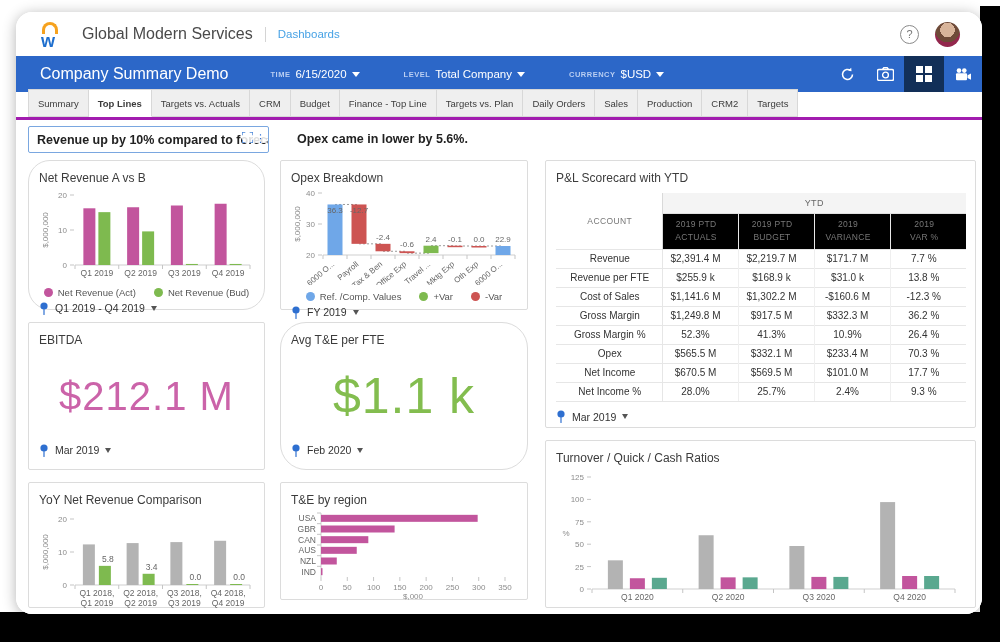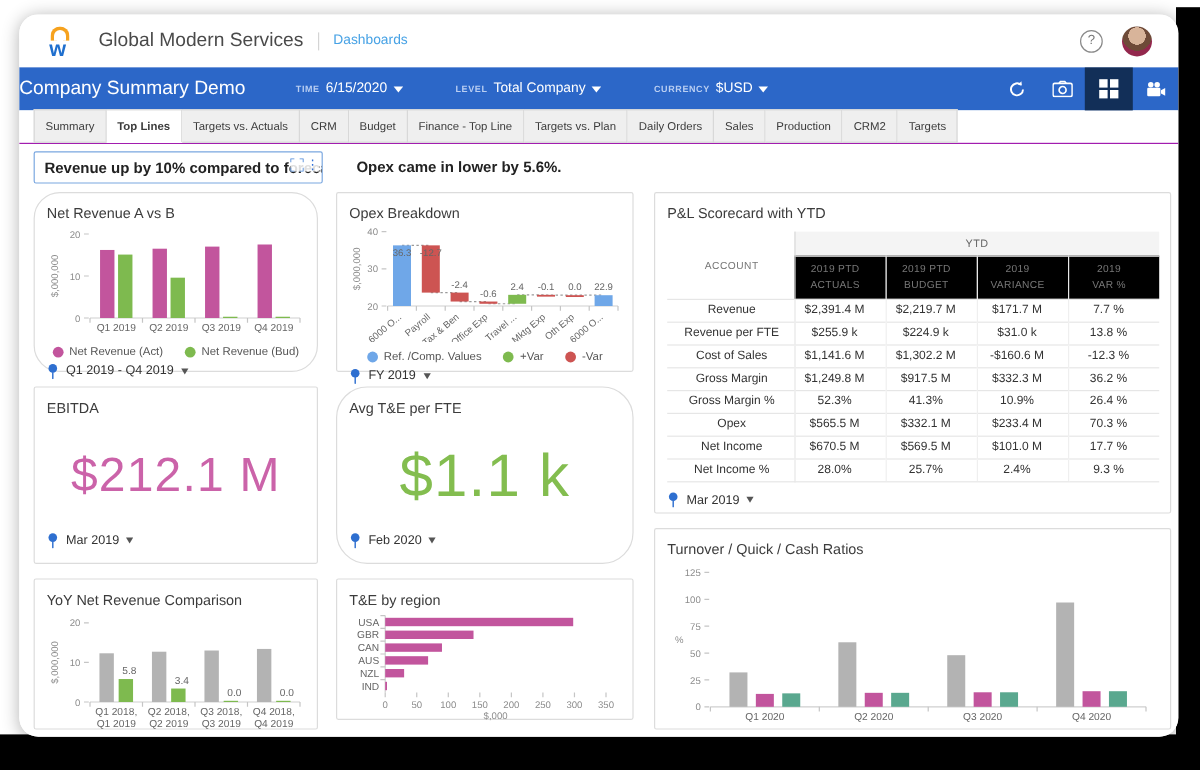--- a/index.html
+++ b/index.html
@@ -20,37 +20,37 @@
   .brand { font-size:16px; color:#4a4a4a; }
   .tb-div { width:1px; height:15px; background:#d4d4d4; margin:0 12px; }
   .nav-link { font-size:11.5px; color:#47a2e5; cursor:pointer; }
   .tb-right { margin-left:auto; display:flex; align-items:center; gap:16px; }
   .help { width:19px; height:19px; border:1.4px solid #8a8a8a; border-radius:50%; color:#777;
           font-size:11px; display:flex; align-items:center; justify-content:center; }
   .avatar { width:25px; height:25px; border-radius:50%;
             background:radial-gradient(circle at 50% 32%, #d8b49a 0 34%, #6e4a38 35% 58%, #93274d 59%); }
 
   
-  .bluebar { height:36px; background:#2c67c8; display:flex; align-items:center; color:#fff; }
+  .bluebar { height:36px; background:#2c67c8; display:flex; align-items:center; padding-left:24px; color:#fff; }
   .app-title { font-size:16px; font-weight:400; }
   .filters { display:flex; gap:44px; margin-left:42px; }
   .filter { display:flex; align-items:center; gap:5px; cursor:pointer; }
   .f-label { font-size:7.5px; font-weight:bold; color:#b9cef2; letter-spacing:.5px; }
   .f-value { font-size:11.5px; font-weight:500; color:#fff; }
   .chev { width:0; height:0; border-left:4px solid transparent; border-right:4px solid transparent;
           border-top:5px solid #fff; display:inline-block; }
   .chev.dark { border-top-color:#555; border-left-width:3.5px; border-right-width:3.5px; }
   .bar-icons { margin-left:auto; display:flex; align-items:center; height:36px; }
   .bicon { width:38px; height:36px; display:flex; align-items:center; justify-content:center; cursor:pointer; }
   .bicon.active { background:#122f58; width:40px; }
   .gridglyph { display:grid; grid-template-columns:7px 7px; grid-template-rows:7px 7px; gap:2.5px; }
   .gridglyph span { background:#fff; }
 
   
-  .tabsbar { height:28px; background:#fff; border-bottom:1px solid #a21caf; display:flex; align-items:flex-end; padding-left:12px; }
+  .tabsbar { height:28px; background:#fff; border-bottom:3px solid #a21caf; display:flex; align-items:flex-end; padding-left:12px; }
   .tab { height:28px; display:flex; align-items:center; padding:0 9px; background:#efefef;
          border:1px solid #d8d8d8; border-left:none; font-size:9.5px; color:#3c3c3c; cursor:pointer; white-space:nowrap; }
   .tab:first-child { border-left:1px solid #d8d8d8; }
   .tab.active { background:#fff; border-bottom:1px solid #fff; font-weight:bold; }
 
   
   .content { position:relative; height:494px; background:#fff; }
   .headline-box { position:absolute; left:12px; top:6px; width:241px; height:27px; border:1px solid #7aa7e0;
                   border-radius:2px; display:flex; align-items:center; padding:0 4px 0 8px; overflow:hidden; }
   .headline-box .txt { font-size:12.5px; font-weight:bold; color:#222; white-space:nowrap; }
@@ -460,21 +460,21 @@
               <tr>
                 <td class="acct">Revenue</td>
                 <td class="num">$2,391.4 M</td>
                 <td class="num">$2,219.7 M</td>
                 <td class="num">$171.7 M</td>
                 <td class="num">7.7 %</td>
               </tr>
               <tr>
                 <td class="acct">Revenue per FTE</td>
                 <td class="num">$255.9 k</td>
-                <td class="num">$224.9 k</td>
+                <td class="num">$168.9 k</td>
                 <td class="num">$31.0 k</td>
                 <td class="num">13.8 %</td>
               </tr>
               <tr>
                 <td class="acct">Cost of Sales</td>
                 <td class="num">$1,141.6 M</td>
                 <td class="num">$1,302.2 M</td>
                 <td class="num">-$160.6 M</td>
                 <td class="num">-12.3 %</td>
               </tr>

